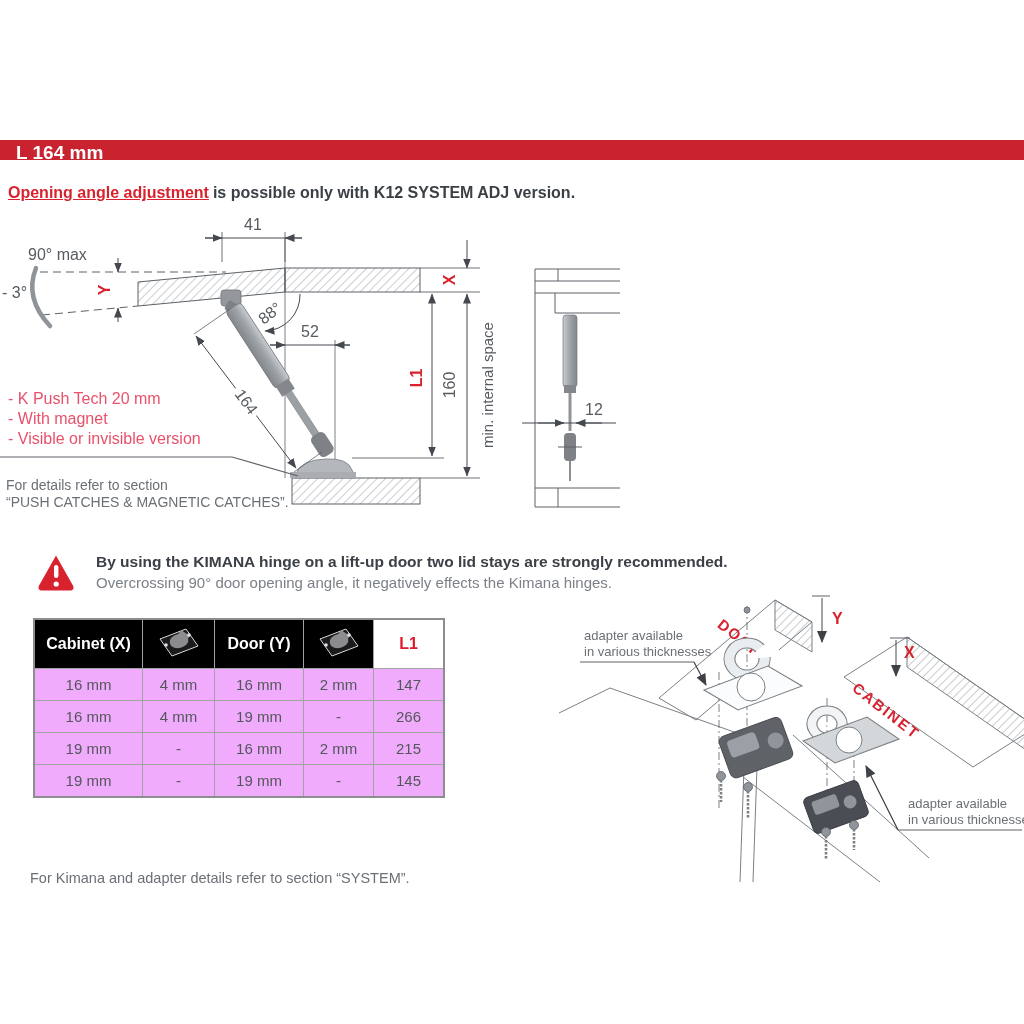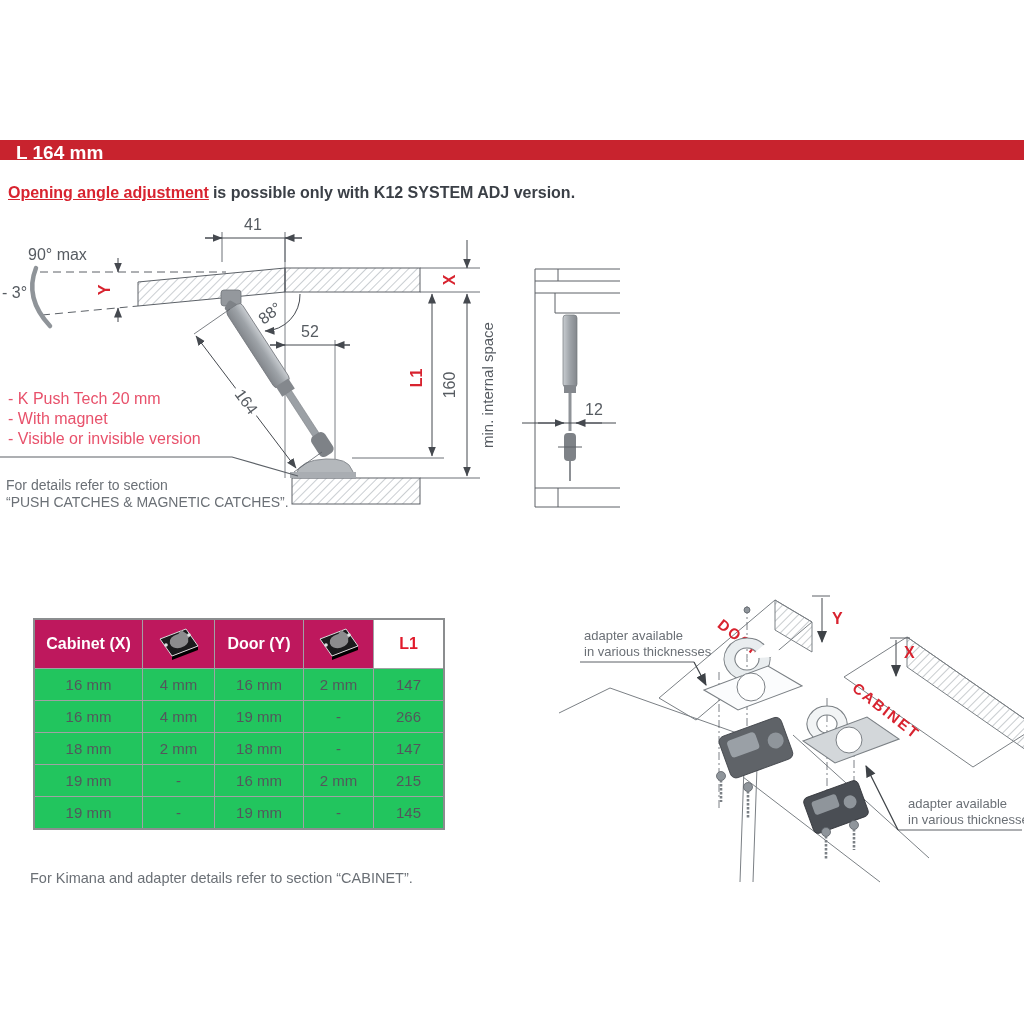--- a/index.html
+++ b/index.html
@@ -32,23 +32,23 @@
   
   .warning{position:absolute;left:36px;top:551px;display:flex;align-items:flex-start;}
   .warn-icon{width:40px;height:38px;margin-right:20px;margin-top:2px;flex:0 0 auto;}
   .warn-bold{margin:0;font-size:15.5px;font-weight:bold;color:#3b4047;line-height:21px;}
   .warn-normal{margin:1px 0 0 0;font-size:15px;color:#7c8187;line-height:20px;}
 
   
   .spec-table{position:absolute;left:33px;top:618px;border-collapse:collapse;table-layout:fixed;}
   .spec-table th,.spec-table td{border:1px solid #a0a2a4;text-align:center;vertical-align:middle;}
   .spec-table{border:2px solid #8b8d8f;}
-  .spec-table th{height:46px;background:#be185d;color:#ffffff;font-size:16px;font-weight:bold;}
+  .spec-table th{height:46px;background:#000000;color:#ffffff;font-size:16px;font-weight:bold;}
   .spec-table th.th-l1{background:#ffffff;color:#e11a2b;}
-  .spec-table td{height:29px;background:#22c55e;color:#53575c;font-size:15px;font-weight:normal;}
+  .spec-table td{height:29px;background:#f0abfc;color:#53575c;font-size:15px;font-weight:normal;}
   .c1{width:105px;} .c2{width:69px;} .c3{width:86px;} .c4{width:67px;} .c5{width:67px;}
   .adapter-ic{width:46px;height:38px;display:block;margin:0 auto;}
 
   .footer-note{position:absolute;left:30px;top:870px;margin:0;font-size:14.5px;color:#6b7076;}
 </style>
 </head>
 <body>
 
 <div class="page">
 
@@ -184,20 +184,31 @@
     <line x1="2" y1="178" x2="96" y2="178" stroke="#45494f" stroke-width="1"></line>
     <line x1="18" y1="178" x2="44" y2="178" stroke="#45494f" stroke-width="1" marker-end="url(#ar2)"></line>
     <line x1="82" y1="178" x2="56" y2="178" stroke="#45494f" stroke-width="1" marker-end="url(#ar2)"></line>
     <text class="t-dim" x="74" y="170" text-anchor="middle">12</text>
 
     <line x1="15" y1="243" x2="100" y2="243" stroke="#5c6167" stroke-width="1"></line>
     <line x1="15" y1="262" x2="100" y2="262" stroke="#5c6167" stroke-width="1"></line>
     <line x1="38" y1="243" x2="38" y2="262" stroke="#5c6167" stroke-width="1"></line>
   </svg>
 
+  <div class="warning">
+    <svg class="warn-icon" viewBox="0 0 40 38">
+      <path d="M20,2.5 L37.2,33 a3,3 0 0 1 -2.6,4.5 H5.4 A3,3 0 0 1 2.8,33 Z" fill="#d8232f"></path>
+      <rect x="18" y="12" width="4.4" height="13" rx="2.2" fill="#ffffff"></rect>
+      <circle cx="20.2" cy="31" r="2.6" fill="#ffffff"></circle>
+    </svg>
+    <div>
+      <p class="warn-bold">By using the KIMANA hinge on a lift-up door two lid stays are strongly recommended.</p>
+      <p class="warn-normal">Overcrossing 90° door opening angle, it negatively effects the Kimana hinges.</p>
+    </div>
+  </div>
 
   <table class="spec-table">
     <thead>
       <tr>
         <th class="c1">Cabinet (X)</th>
         <th class="c2">
           <svg class="adapter-ic" viewBox="0 0 46 38">
             <polygon points="16,31 42,21 42,25 16,35" fill="#000000"></polygon>
             <polygon points="4,14 30,4 42,21 16,31" fill="#1a1b1d" stroke="#d9dadb" stroke-width="1"></polygon>
             <ellipse cx="23" cy="16" rx="9.5" ry="7" fill="#8c8c8e" transform="rotate(-14 23 16)"></ellipse>
@@ -229,44 +240,37 @@
         <td>147</td>
       </tr>
       <tr>
         <td>16 mm</td>
         <td>4 mm</td>
         <td>19 mm</td>
         <td>-</td>
         <td>266</td>
       </tr>
       <tr>
-        <td>18 mm</td>
-        <td>2 mm</td>
-        <td>18 mm</td>
-        <td>-</td>
-        <td>147</td>
-      </tr>
-      <tr>
         <td>19 mm</td>
         <td>-</td>
         <td>16 mm</td>
         <td>2 mm</td>
         <td>215</td>
       </tr>
       <tr>
         <td>19 mm</td>
         <td>-</td>
         <td>19 mm</td>
         <td>-</td>
         <td>145</td>
       </tr>
     </tbody>
   </table>
 
-  <p class="footer-note">For Kimana and adapter details refer to section “CABINET”.</p>
+  <p class="footer-note">For Kimana and adapter details refer to section “SYSTEM”.</p>
 
   <svg class="iso-diagram" width="480" height="312" viewBox="0 0 480 312">
     <defs>
       <pattern id="h3" patternUnits="userSpaceOnUse" width="6" height="6" patternTransform="rotate(45)">
         <line x1="0" y1="0" x2="0" y2="6" stroke="#9aa1a7" stroke-width="1.1"></line>
       </pattern>
       <marker id="ar3" markerWidth="13" markerHeight="11" refX="11" refY="5" orient="auto-start-reverse" markerUnits="userSpaceOnUse">
         <path d="M0,0 L12,5 L0,10 z" fill="#3e4247"></path>
       </marker>
     </defs>

